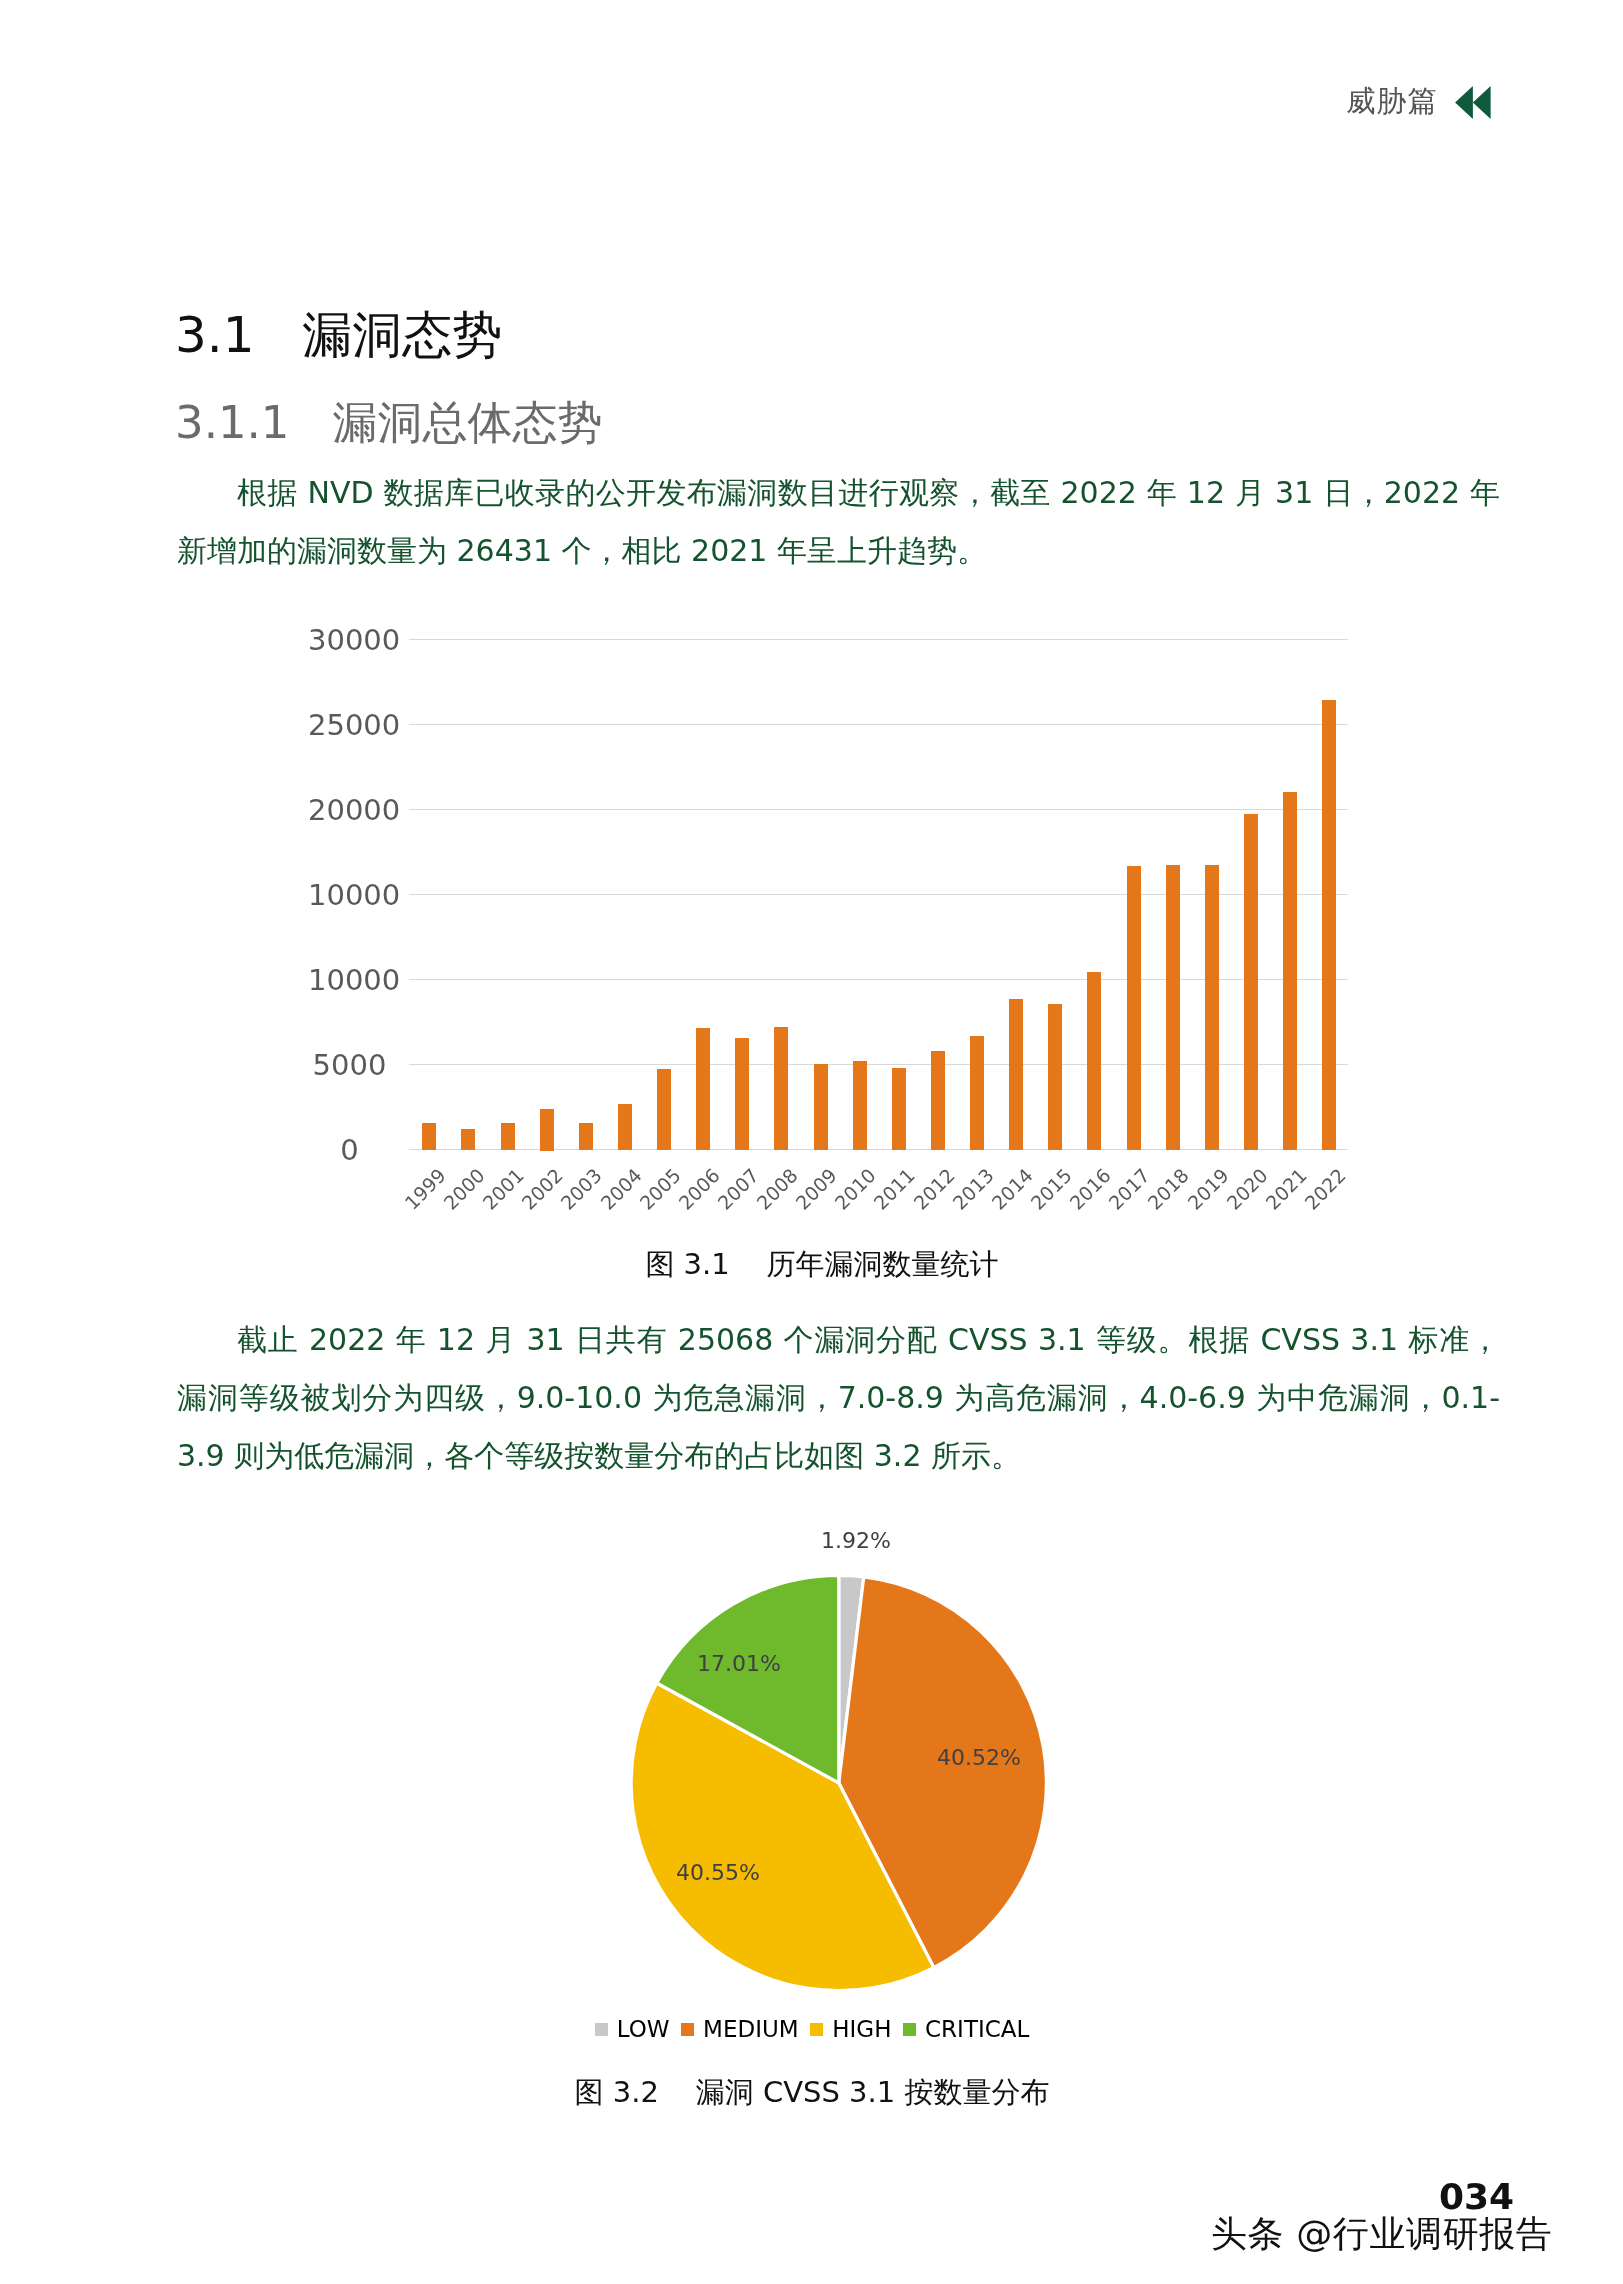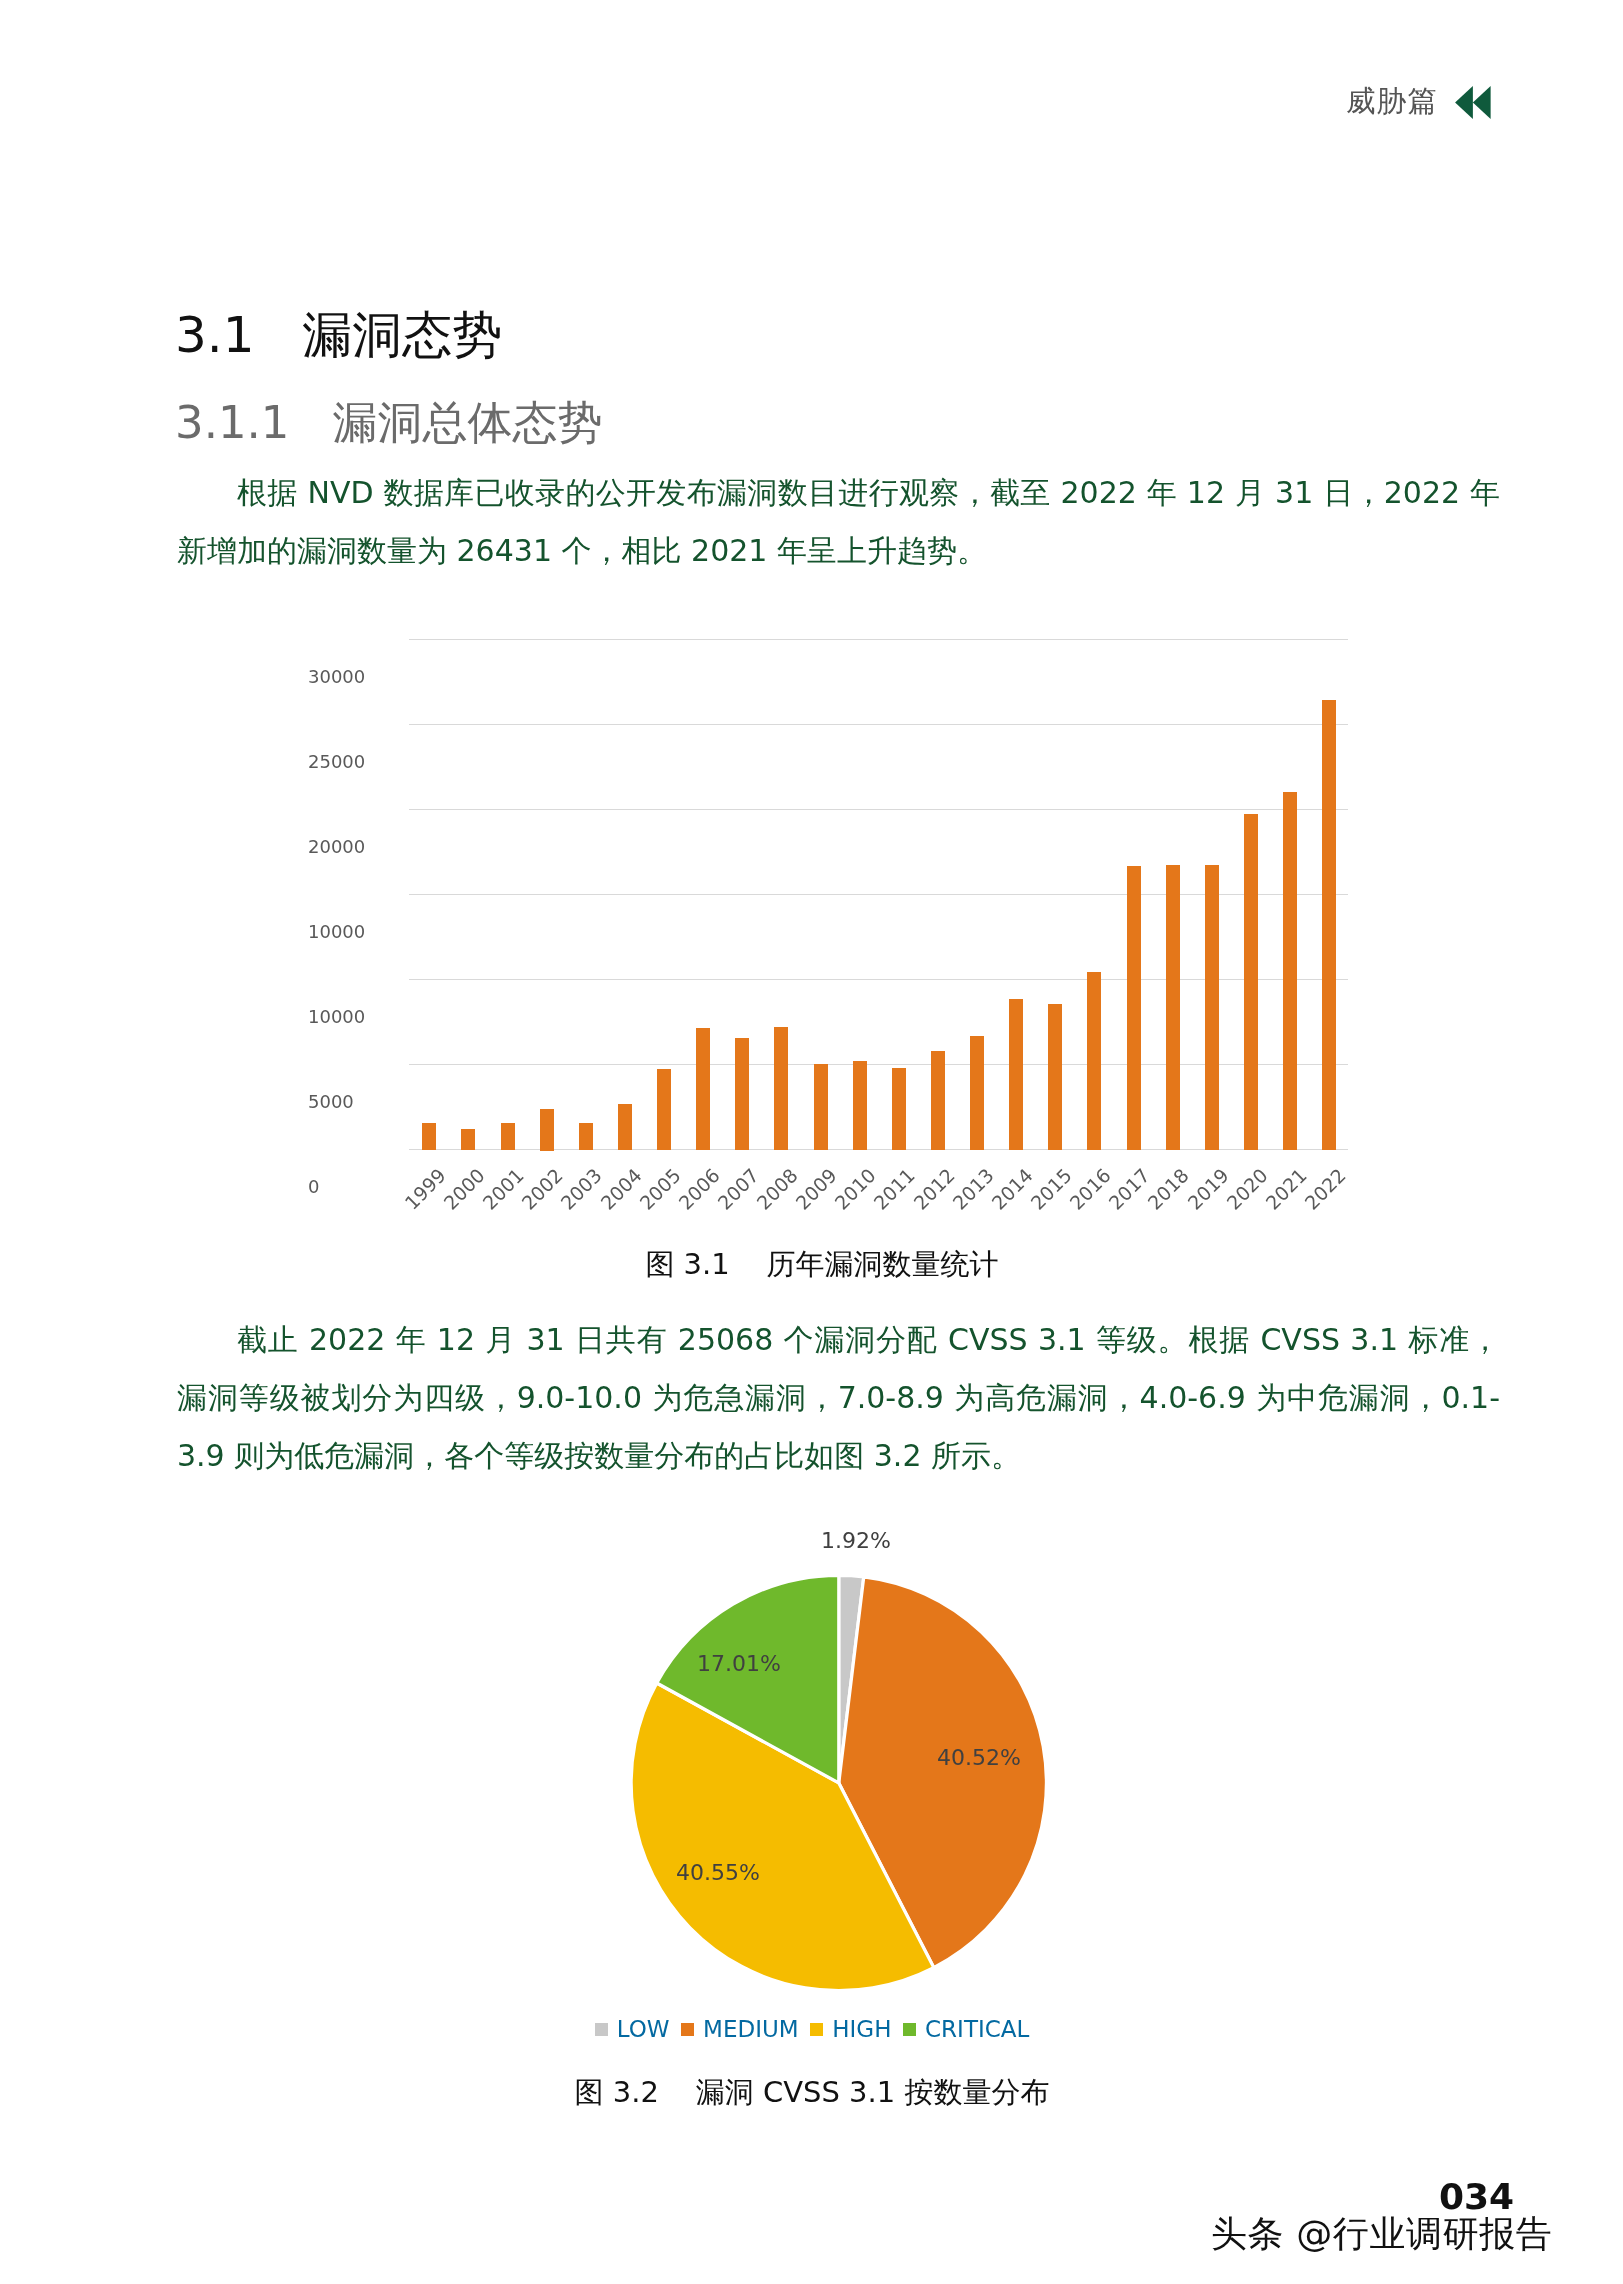--- a/index.html
+++ b/index.html
@@ -11,29 +11,29 @@
   #hdr svg { display:block; }
   #h1 { left:175px; top:302px; font-size:50px; color:#111; white-space:pre; }
   #h2 { left:175px; top:393px; font-size:45px; color:#6b6b6b; white-space:pre; }
   .para { left:177px; width:1323px; font-size:30px; color:#14532d; line-height:58px; }
   .para p { margin:0; text-align:justify; text-align-last:left; }
   .indent { text-indent:60px; }
   #para1 { top:464px; }
   #para2 { top:1311px; }
   
   #bar-chart { left:308px; top:617px; width:1066px; height:597px; }
-  .ytick { position:absolute; right:calc(100% - 83px); font-size:18px; color:#595959; transform:translateY(-50%); text-align:left; width:83px;margin-top:36px; }
+  .ytick { position:absolute; right:calc(100% - 83px); font-size:29px; color:#595959; transform:translateY(-50%); text-align:center; width:83px; }
   .gridline { position:absolute; left:101px; width:939px; height:1.3px; background:#d9d9d9; }
   .bar { position:absolute; width:13.5px; background:#e4771a; }
   .xtick { position:absolute; font-size:19px; color:#595959; transform-origin:right top; transform:rotate(-45deg); white-space:nowrap; }
   #cap1 { left:0; width:1624px; top:1245px; text-align:center; font-size:29px; color:#111; white-space:pre;padding-left:10px; }
   
   #pie-chart { left:617px; top:1529px; width:450px; height:495px; }
   .pielabel { position:absolute; font-size:22px; color:#404040; }
-  #legend { left:0; width:1624px; top:2016px; display:flex; justify-content:center; gap:11.6px; font-size:23px; color:#0369a1; }
+  #legend { left:0; width:1624px; top:2016px; display:flex; justify-content:center; gap:11.6px; font-size:23px; color:#000000; }
   #legend .item { display:flex; align-items:center; gap:9px; }
   #legend .sw { width:13px; height:13px; display:inline-block; }
   #cap2 { left:0; width:1624px; top:2073px; text-align:center; font-size:29px; color:#111; white-space:pre; }
   #pagenum { left:1439px; top:2176px; font-size:36px; font-weight:bold; color:#111; }
   #watermark { left:1211px; top:2210px; font-size:36px; color:#111; letter-spacing:0.6px; }
 </style>
 </head>
 <body>
 
 <div id="hdr" class="abs">

